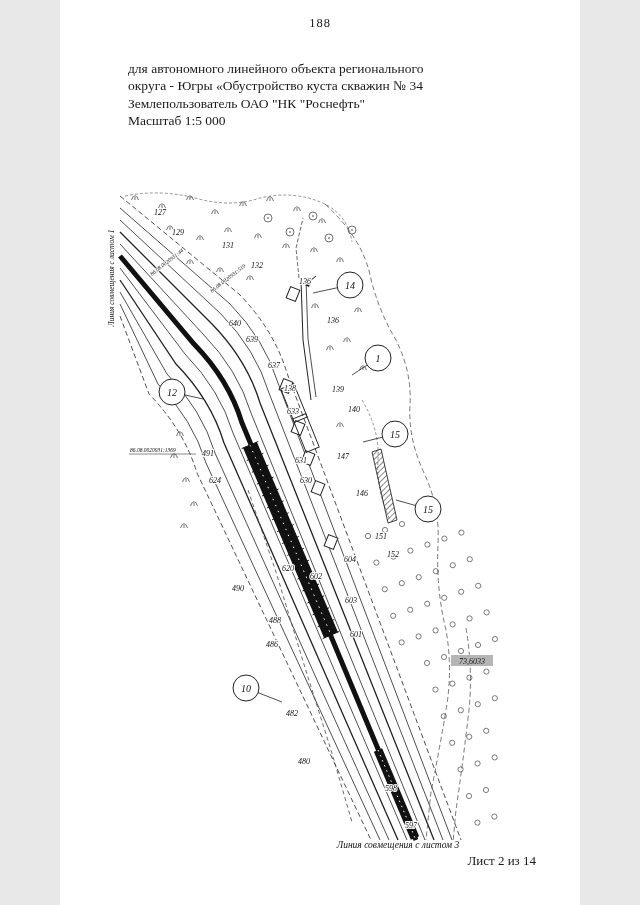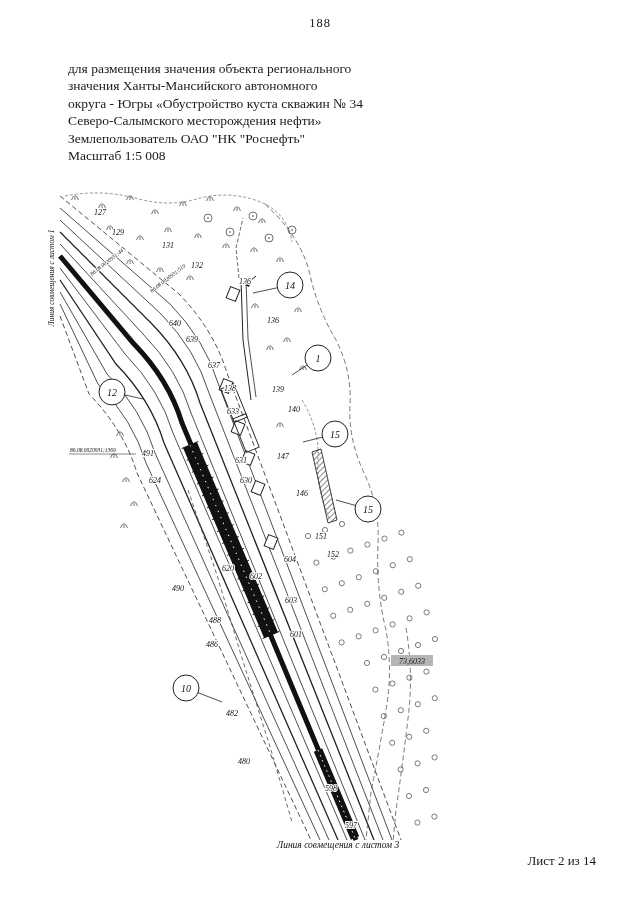--- a/index.html
+++ b/index.html
@@ -1,38 +1,36 @@
 <!DOCTYPE html>
 <html><head>
 <meta charset="utf-8">
 <style>
   html,body{margin:0;padding:0;background:#e8e8e8;}
-  .page{position:relative;width:640px;height:905px;background:#ffffff;margin:0 auto;
+  .page{position:relative;width:520px;height:905px;background:#ffffff;margin:0 auto;
         font-family:"Liberation Serif", serif;color:#1a1a1a;overflow:hidden;}
   .page-number{position:absolute;top:16px;left:0;width:100%;text-align:center;
         font-size:12.5px;letter-spacing:1px;}
   .title-block{position:absolute;left:68px;top:60px;width:330px;font-size:13.5px;line-height:17.4px;}
   .map-wrap{position:absolute;left:40px;top:190px;width:420px;height:670px;font-style:italic;}
   .sheet-label{position:absolute;right:44px;top:853px;font-size:13px;}
   svg{font-family:"Liberation Serif", serif;}
 </style>
 </head>
 <body>
 
 <div class="page">
 
   <div class="page-number">188</div>
 
   <div class="title-block">
-    <div>для размещения значения объекта регионального</div>
-    <div>значения Ханты-Мансийского автономного</div>
+    <div>для автономного линейного объекта регионального</div>
     <div>округа - Югры «Обустройство куста скважин № 34</div>
-    <div>Северо-Салымского месторождения нефти»</div>
     <div>Землепользователь ОАО "НК "Роснефть"</div>
-    <div>Масштаб 1:5 008</div>
+    <div>Масштаб 1:5 000</div>
   </div>
 
   <div class="map-wrap">
     <svg id="map-svg" width="420" height="670" viewBox="0 0 420 670">
       <defs>
         <pattern id="hatchp" width="4" height="4" patternUnits="userSpaceOnUse" patternTransform="rotate(45)">
           <line x1="0" y1="0" x2="0" y2="4" stroke="#111" stroke-width="1"></line>
         </pattern>
       </defs>
       <g id="gen">

